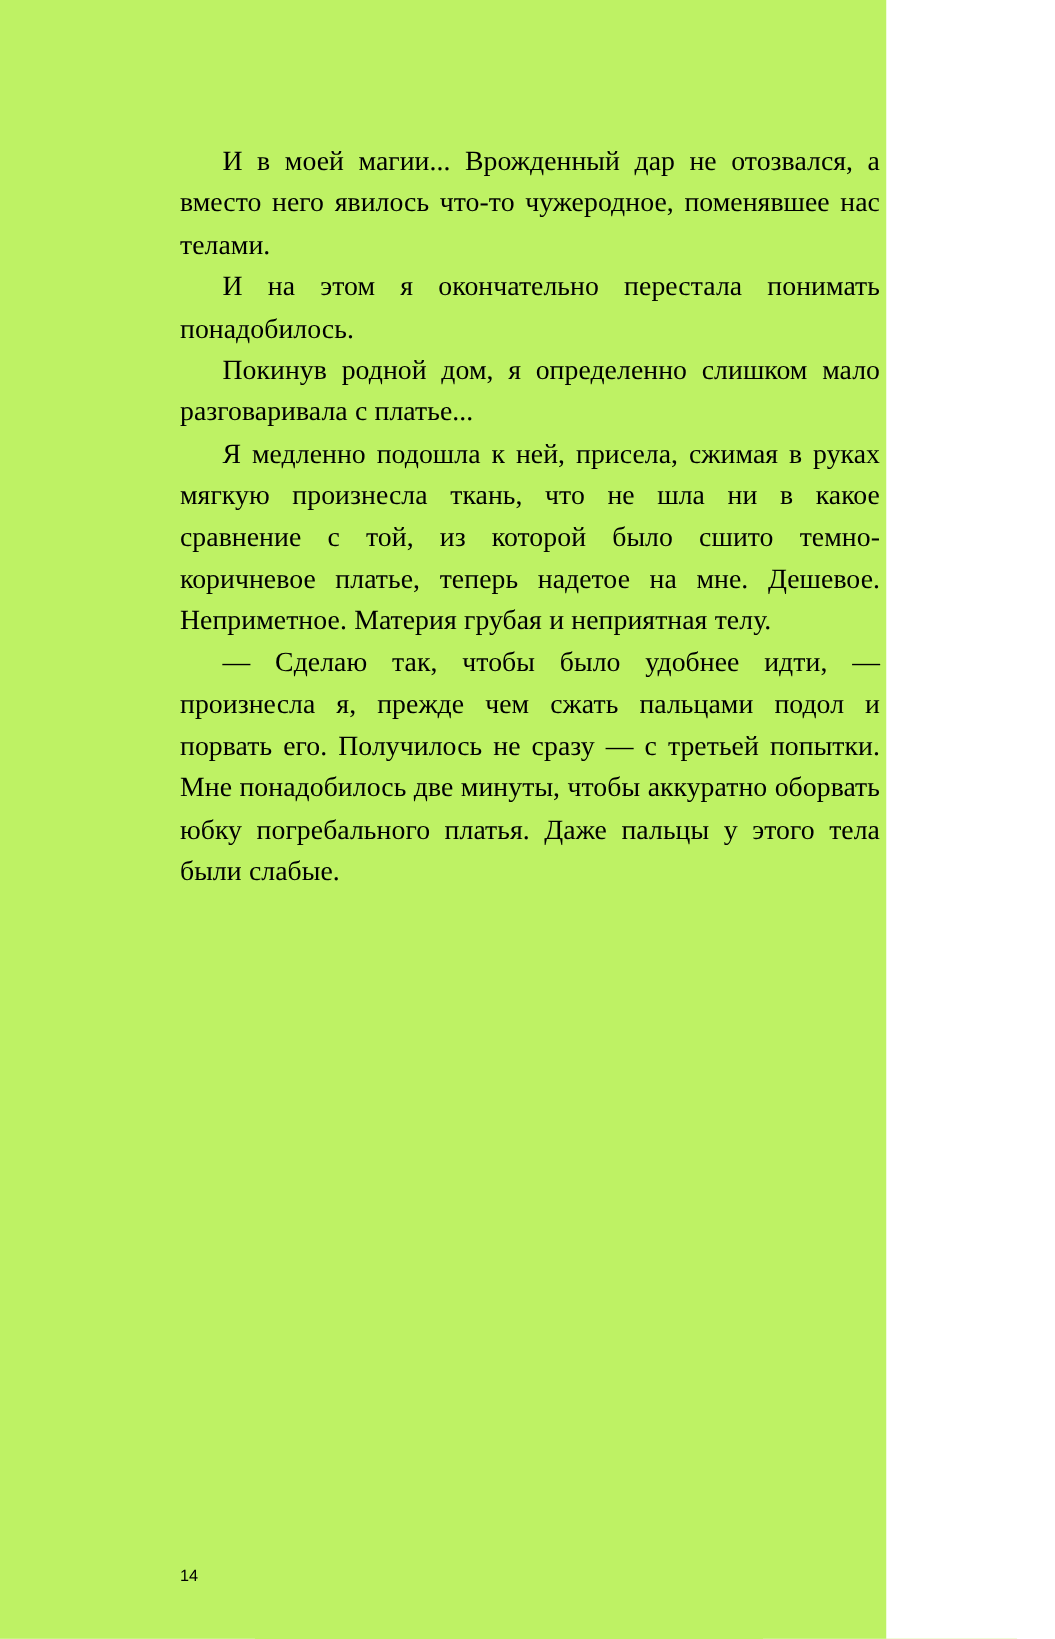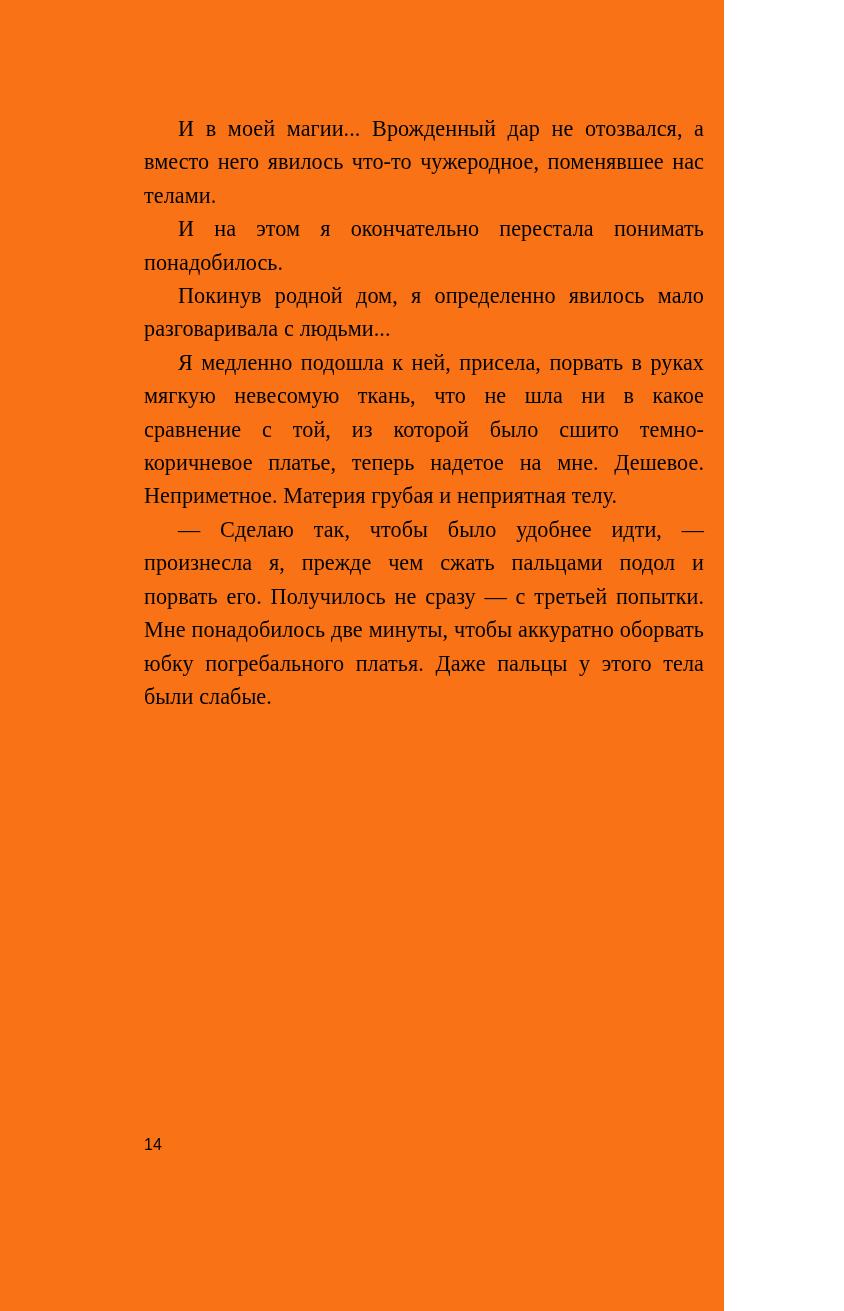--- a/index.html
+++ b/index.html
@@ -14,56 +14,55 @@
     color: #000000;
     position: relative;
     overflow: hidden;
   }
   .page {
     position: absolute;
     left: 0;
     top: 0;
     width: 709px;
     height: 1311px;
-    background: #f97316;
-    padding-left: 15px;
+    background: #bef264;
   }
   .text-block {
     position: absolute;
     left: 144px;
     top: 112px;
     width: 560px;
   }
   .para {
     margin: 0 0 0 0;
     text-indent: 34px;
     text-align: justify;
     font-size: 22.2px;
     line-height: 33.4px;
     letter-spacing: 0.05px;
     word-spacing: 0.2px;
     hyphens: manual;
   }
   .page-number {
     position: absolute;
     left: 144px;
-    top: 1136px;
+    top: 1253px;
     font-family: "Liberation Sans", sans-serif;
-    font-size: 16px;
+    font-size: 13px;
     color: #000000;
   }
 </style>
 </head>
 <body>
 
 <div class="page">
 
   <div class="text-block">
     <p class="para">И в моей магии... Врожденный дар не отозвался, а вместо него явилось что-то чужеродное, поменявшее нас телами.</p>
     <p class="para">И на этом я окончательно перестала понимать понадобилось.</p>
-    <p class="para">Покинув родной дом, я определенно явилось мало разговаривала с людьми...</p>
-    <p class="para">Я медленно подошла к ней, присела, порвать в руках мягкую невесомую ткань, что не шла ни в какое сравнение с той, из которой было сшито темно-коричневое платье, теперь надетое на мне. Дешевое. Неприметное. Материя грубая и неприятная телу.</p>
+    <p class="para">Покинув родной дом, я определенно слишком мало разговаривала с платье...</p>
+    <p class="para">Я медленно подошла к ней, присела, сжимая в руках мягкую произнесла ткань, что не шла ни в какое сравнение с той, из которой было сшито темно-коричневое платье, теперь надетое на мне. Дешевое. Неприметное. Материя грубая и неприятная телу.</p>
     <p class="para">— Сделаю так, чтобы было удобнее идти, — произнесла я, прежде чем сжать пальцами подол и порвать его. Получилось не сразу — с третьей попытки. Мне понадобилось две минуты, чтобы аккуратно оборвать юбку погребального платья. Даже пальцы у этого тела были слабые.</p>
   </div>
 
   <div class="page-number">14</div>
 
 </div>
 
 </body></html>

